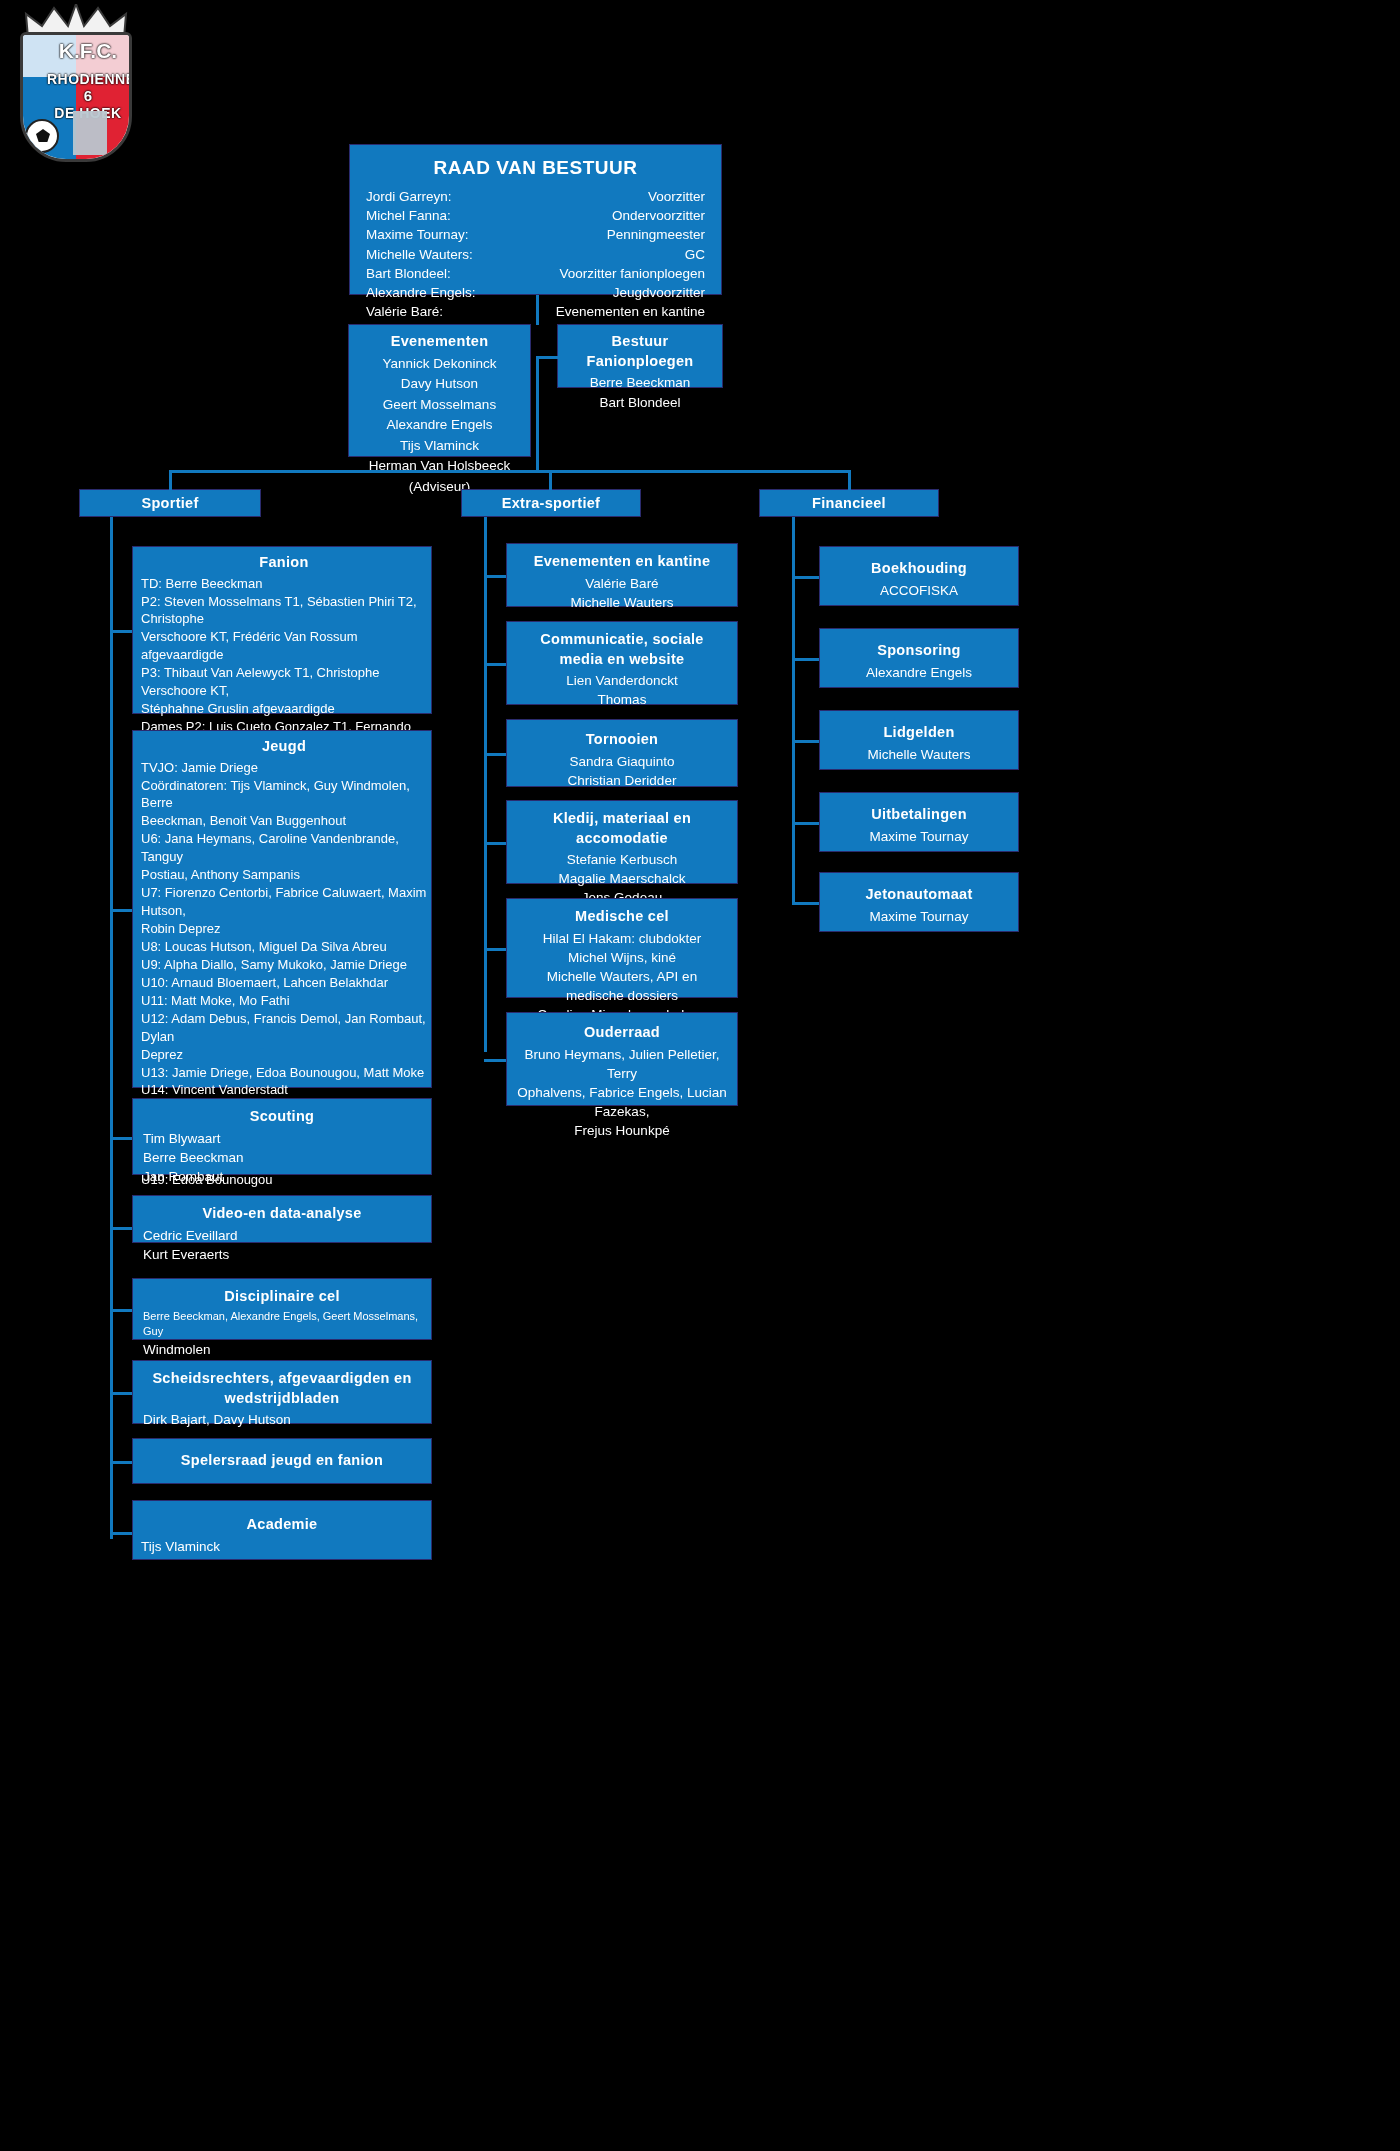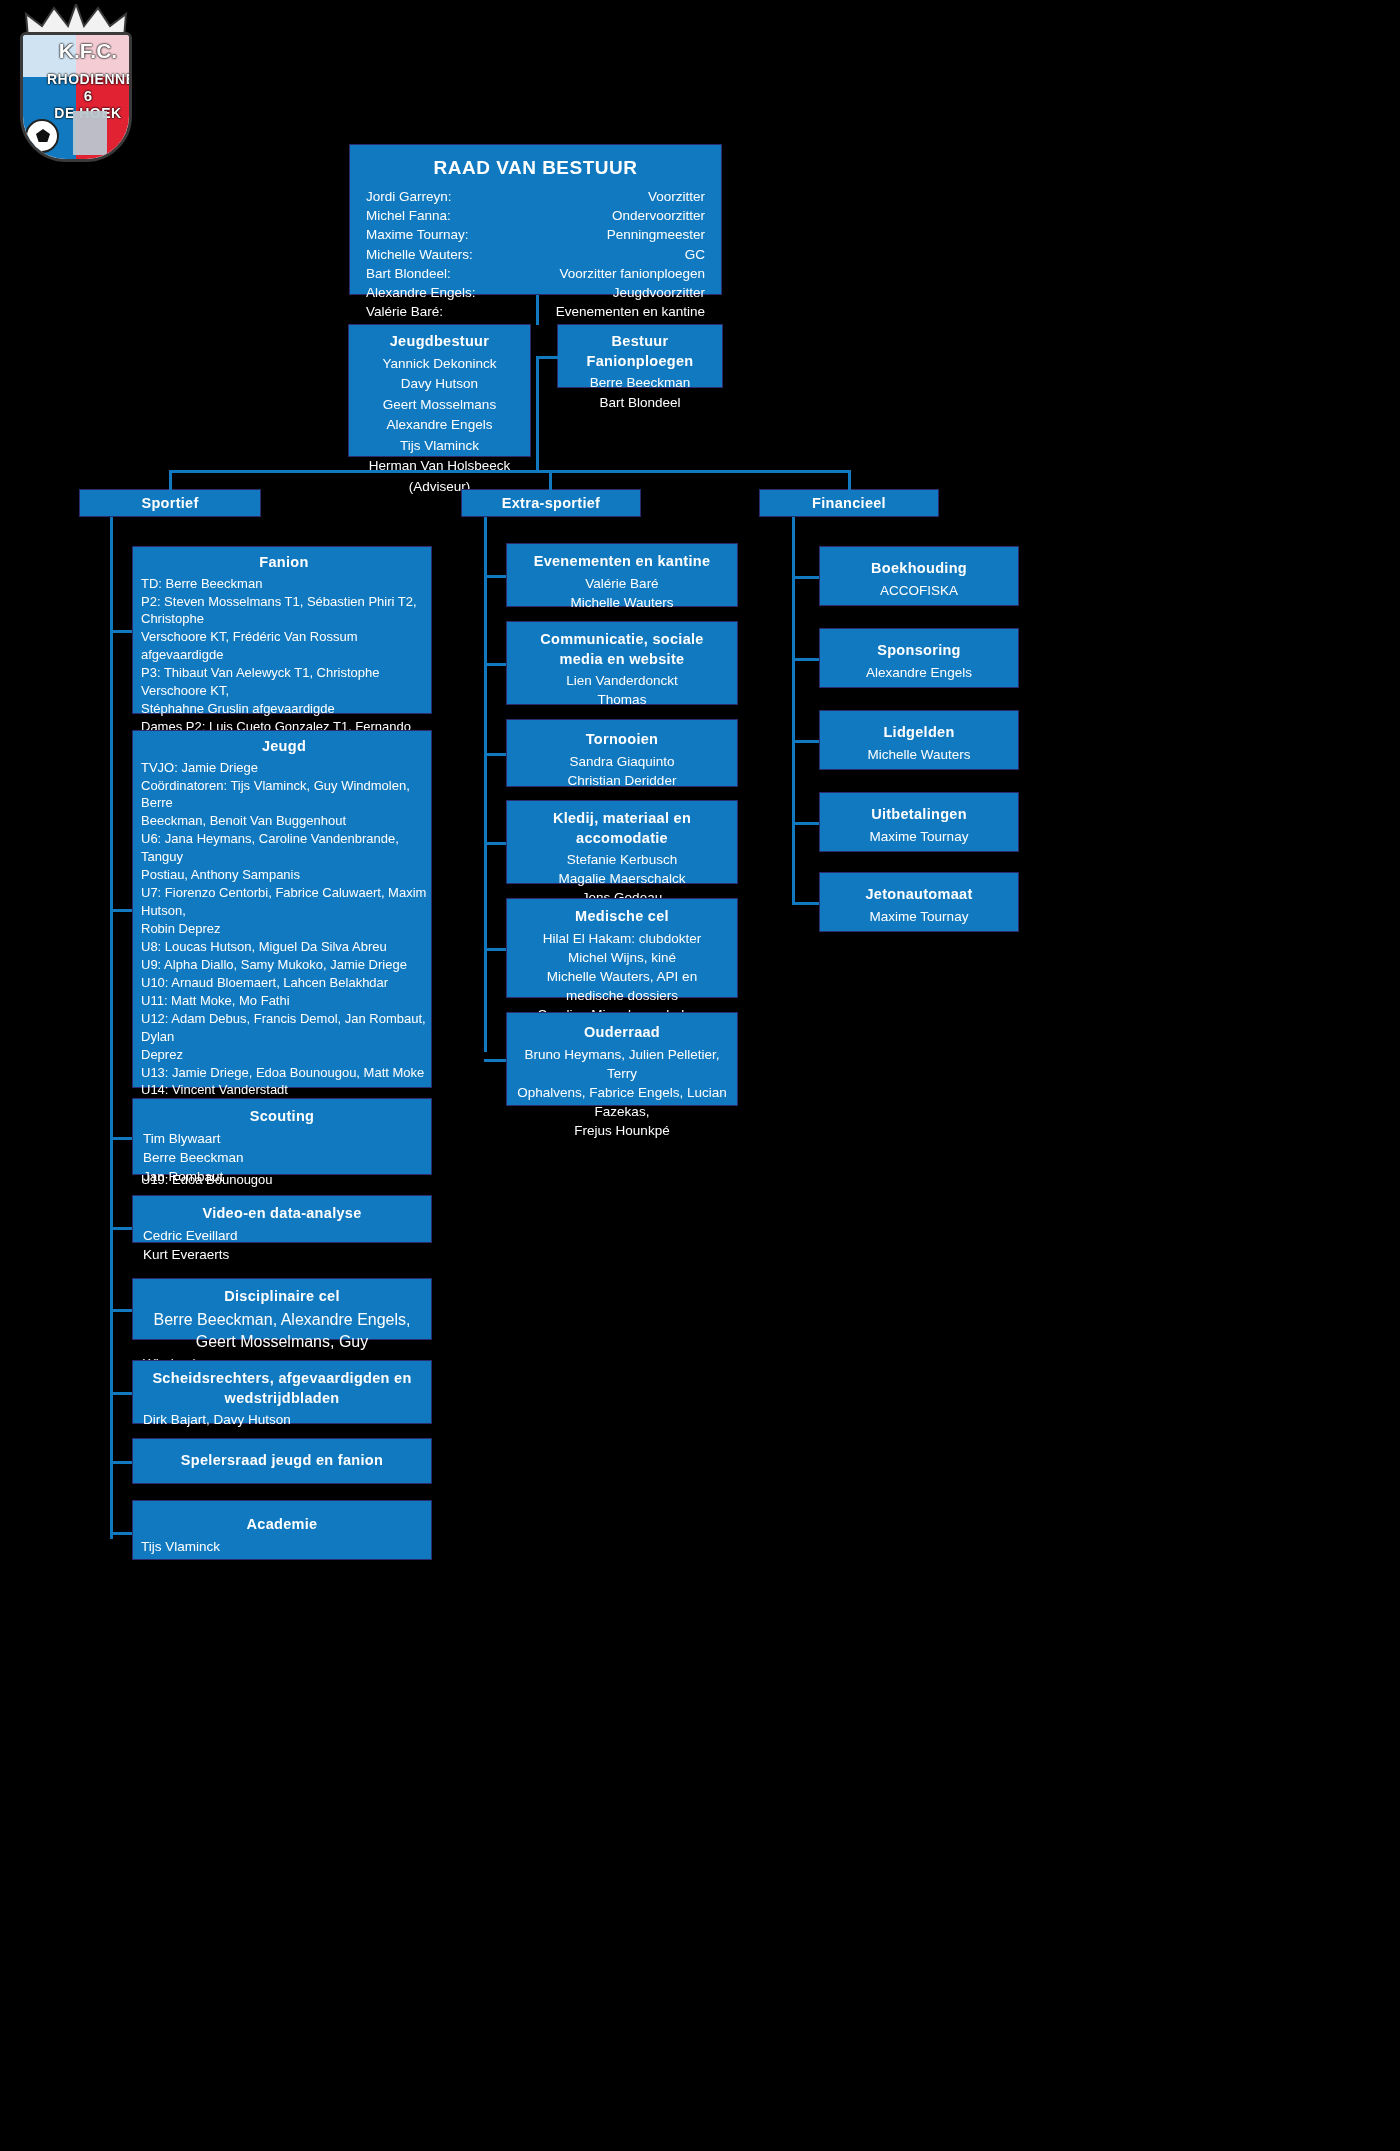--- a/index.html
+++ b/index.html
@@ -162,21 +162,21 @@
           <span class="rl">Jeugdvoorzitter</span>
         </div>
         <div class="board-row">
           <span class="nm">Valérie Baré:</span>
           <span class="rl">Evenementen en kantine</span>
         </div>
       </div>
   </div>
 
   <div class="box" id="jeugdbestuur-box">
-    <div class="ttl">Jeugdbestuur</div>
+    <div class="ttl">Evenementen</div>
     <div class="lines">
         <div class="ln">Yannick Dekoninck</div>
         <div class="ln">Davy Hutson</div>
         <div class="ln">Geert Mosselmans</div>
         <div class="ln">Alexandre Engels</div>
         <div class="ln">Tijs Vlaminck</div>
         <div class="ln">Herman Van Holsbeeck (Adviseur)</div>
       </div>
   </div>
 
@@ -249,21 +249,21 @@
       </div>
       <div class="ln-h" style="left: 110px; top: 1136.5px; width: 22px;"></div>
       <div class="box" style="left: 132px; top: 1195px; width: 300px; height: 48px;">
         <div class="ttl" style="font-size: 14.5px;">Video-en data-analyse</div>
         <div class="ln left" style="font-size: 13.5px;">Cedric Eveillard</div>
         <div class="ln left" style="font-size: 13.5px;">Kurt Everaerts</div>
       </div>
       <div class="ln-h" style="left: 110px; top: 1227px; width: 22px;"></div>
       <div class="box" style="left: 132px; top: 1278px; width: 300px; height: 62px;">
         <div class="ttl" style="font-size: 14.5px;">Disciplinaire cel</div>
-        <div class="ln left" style="font-size: 16px; text-align: center;">Berre Beeckman, Alexandre Engels, Geert Mosselmans, Guy</div>
+        <div class="ln left" style="font-size: 11px;">Berre Beeckman, Alexandre Engels, Geert Mosselmans, Guy</div>
         <div class="ln left" style="font-size: 13.5px;">Windmolen</div>
       </div>
       <div class="ln-h" style="left: 110px; top: 1309px; width: 22px;"></div>
       <div class="box" style="left: 132px; top: 1360px; width: 300px; height: 64px;">
         <div class="ttl" style="font-size: 14.5px;">Scheidsrechters, afgevaardigden en wedstrijdbladen</div>
         <div class="ln left" style="font-size: 13.5px;">Dirk Bajart, Davy Hutson</div>
       </div>
       <div class="ln-h" style="left: 110px; top: 1392px; width: 22px;"></div>
       <div class="box" style="left: 132px; top: 1438px; width: 300px; height: 46px; padding: 12px 8px;">
         <div class="ttl" style="font-size: 14.5px;">Spelersraad  jeugd en fanion</div>

